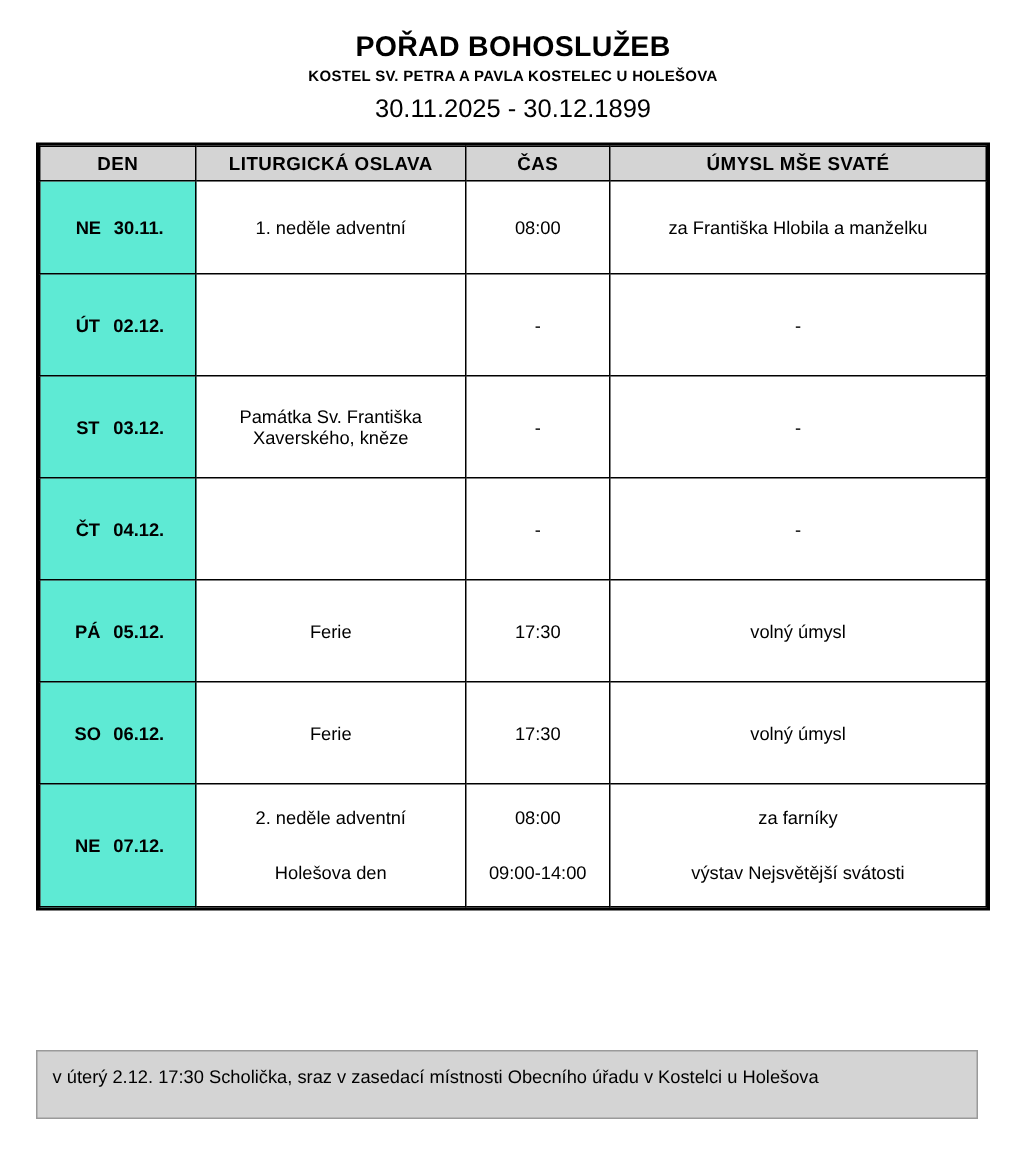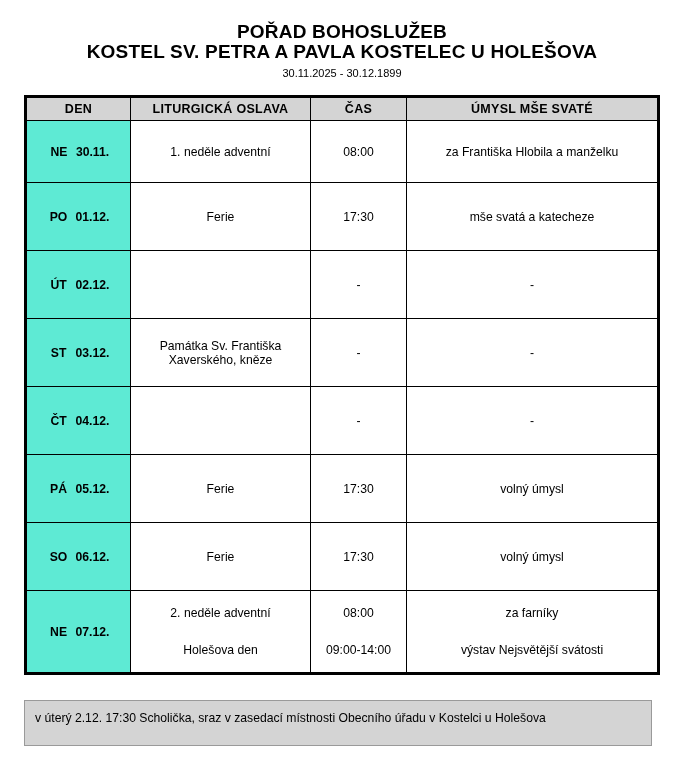--- a/index.html
+++ b/index.html
@@ -24,27 +24,27 @@
     text-align: center;
     padding-top: 22px;
   }
   .title-line1 {
     font-size: 19px;
     font-weight: bold;
     letter-spacing: 0.2px;
     line-height: 20px;
   }
   .title-line2 {
-    font-size: 19px;
+    font-size: 10px;
     font-weight: bold;
     letter-spacing: 0.2px;
     line-height: 20px;
   }
   .title-dates {
-    font-size: 11px;
+    font-size: 17px;
     font-weight: normal;
     line-height: 20px;
     padding-top: 1px;
   }
 
   .table-wrap {
     margin: 12px 24px 0 24px;
     border: 2px solid #000;
     box-sizing: border-box;
   }
@@ -144,28 +144,20 @@
         <tr style="height:62px;">
           <td class="daycell">
             <span class="dow">NE</span><span class="date">30.11.</span>
           </td>
           <td>1. neděle adventní</td>
           <td>08:00</td>
           <td>za Františka Hlobila a manželku</td>
         </tr>
         <tr style="height:68px;">
           <td class="daycell">
-            <span class="dow">PO</span><span class="date">01.12.</span>
-          </td>
-          <td>Ferie</td>
-          <td>17:30</td>
-          <td>mše svatá a katecheze</td>
-        </tr>
-        <tr style="height:68px;">
-          <td class="daycell">
             <span class="dow">ÚT</span><span class="date">02.12.</span>
           </td>
           <td></td>
           <td>-</td>
           <td>-</td>
         </tr>
         <tr style="height:68px;">
           <td class="daycell">
             <span class="dow">ST</span><span class="date">03.12.</span>
           </td>

